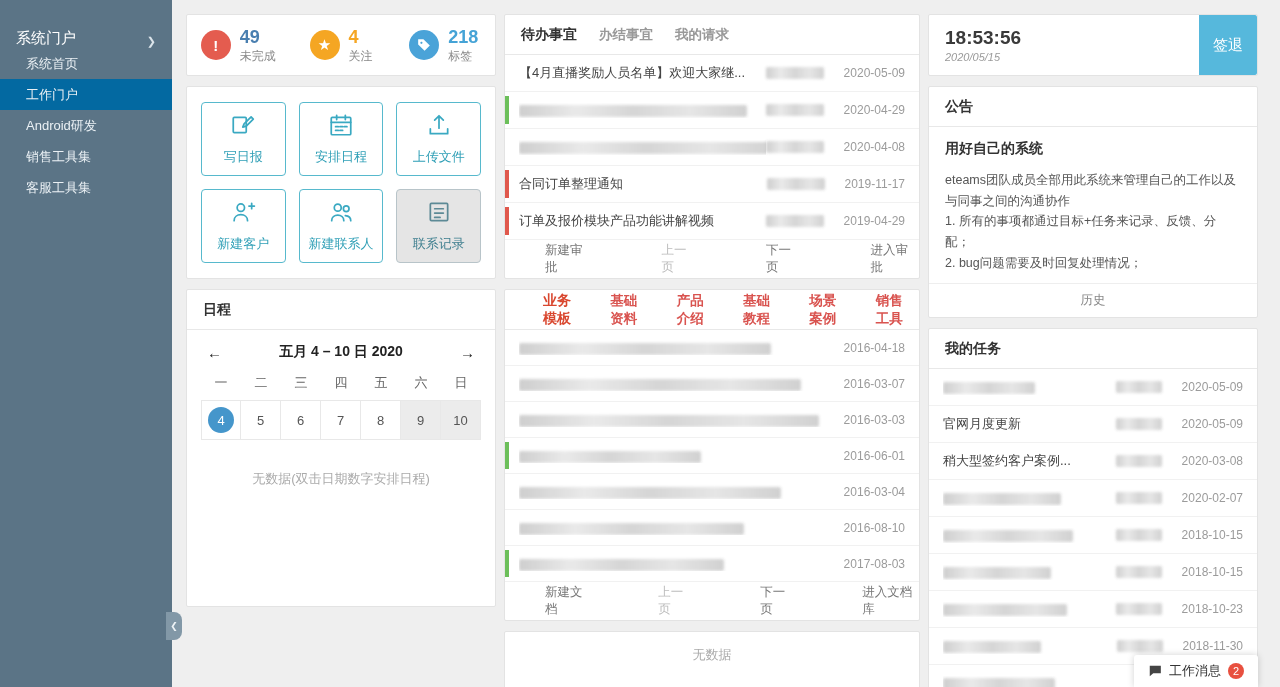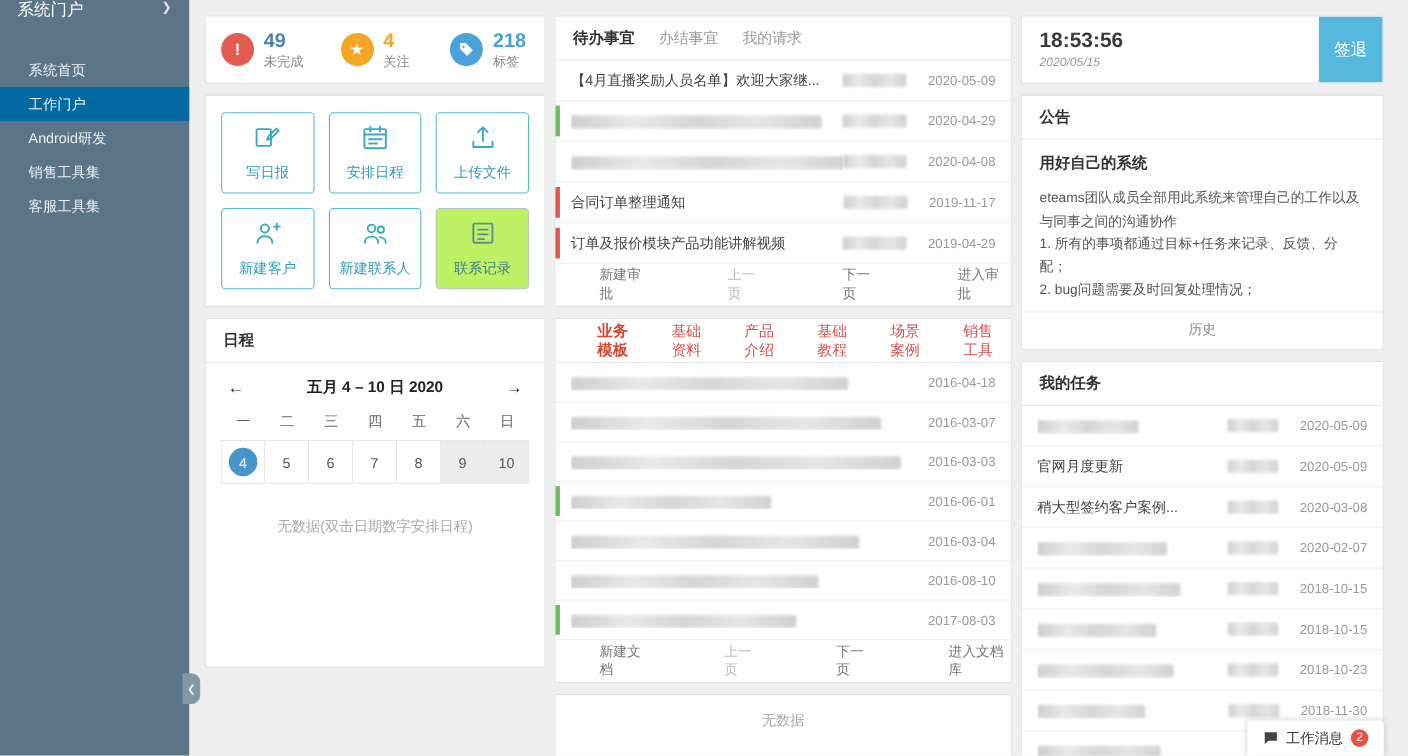--- a/index.html
+++ b/index.html
@@ -5,21 +5,21 @@
   * { box-sizing: border-box; margin: 0; padding: 0; }
   html, body { width: 1280px; height: 687px; overflow: hidden; }
   body {
     display: flex;
     font-family: "Liberation Sans", "DejaVu Sans", sans-serif;
     background: #efefef; color: #333; font-size: 13px;
   }
 
   
   .sidebar { width: 172px; background: #5b7486; color: #fff; flex-shrink: 0; position: relative; z-index: 2; }
-  .sidebar-title { height: 48px; display: flex; align-items: flex-start; justify-content: space-between; padding: 0 16px; font-size: 15px; }
+  .sidebar-title { height: 48px; display: flex; align-items: flex-end; justify-content: space-between; padding: 0 16px; font-size: 15px; }
   .sidebar-title .chev { font-size: 11px; color: #dbe4ea; }
   .side-item { height: 31px; display: flex; align-items: center; padding: 0 26px; font-size: 13px; color: #eaf0f4; cursor: pointer; }
   .side-item.active { background: #0369a1; }
   .collapse-handle { position: absolute; left: 166px; top: 612px; width: 16px; height: 28px; background: #8298a7; border-radius: 0 8px 8px 0; display: flex; align-items: center; justify-content: center; color: #eef3f6; font-size: 9px; z-index: 5; cursor: pointer; }
 
   
   .main { flex: 1; display: flex; gap: 8px; padding: 14px 22px 0 14px; align-items: flex-start; overflow: hidden; }
   .col { display: flex; flex-direction: column; gap: 10px; }
   .col1 { width: 310px; flex-shrink: 0; }
   .col2 { width: 416px; flex-shrink: 0; }
@@ -35,25 +35,25 @@
   .stat-icon.blue { background: #4aa3d8; }
   .stat-col { display: flex; flex-direction: column; line-height: 1.25; }
   .stat-num { font-size: 18px; font-weight: bold; }
   .stat-num.c1 { color: #4a7fb0; } .stat-num.c2 { color: #f5a623; } .stat-num.c3 { color: #45a3d6; }
   .stat-label { font-size: 12px; color: #8a8a8a; }
 
   
   .actions { display: grid; grid-template-columns: repeat(3, 1fr); gap: 13px; padding: 15px 14px; }
   .action { border: 1px solid #57b9cd; border-radius: 4px; height: 74px; display: flex; flex-direction: column; align-items: center; justify-content: center; gap: 10px; color: #2f9fb6; font-size: 13px; background: #fff; cursor: pointer; }
   .action svg { stroke: #3aa9c2; }
-  .action.selected { background: #bef264; border-color: #b8c4c9; color: #3f7f8f; }
+  .action.selected { background: #e5e5e5; border-color: #b8c4c9; color: #3f7f8f; }
 
   
   .card-header { min-height: 40px; display: flex; align-items: center; padding: 0 16px; border-bottom: 1px solid #e8e8e8; font-size: 14px; color: #333; font-weight: bold; gap: 22px; }
-  .tab { font-size: 13.5px; font-weight: normal; color: #999; cursor: pointer; }
+  .tab { font-size: 13.5px; font-weight: bold; color: #999; cursor: pointer; }
   .tab.active { color: #333; font-weight: bold; font-size: 14px; }
   .tab.red { color: #d9534f; margin-left: 22px; }
   .tab.red.active { color: #d9472f; font-weight: bold; }
 
   
   .row { height: 37px; display: flex; align-items: center; padding: 0 14px; border-bottom: 1px solid #f1f1f1; position: relative; font-size: 13px; cursor: pointer; }
   .row:last-of-type { border-bottom: 1px solid #f1f1f1; }
   .bar { position: absolute; left: 0; top: 4px; bottom: 4px; width: 4px; }
   .bar.green { background: #6cbf5a; }
   .bar.red { background: #e0584c; }

